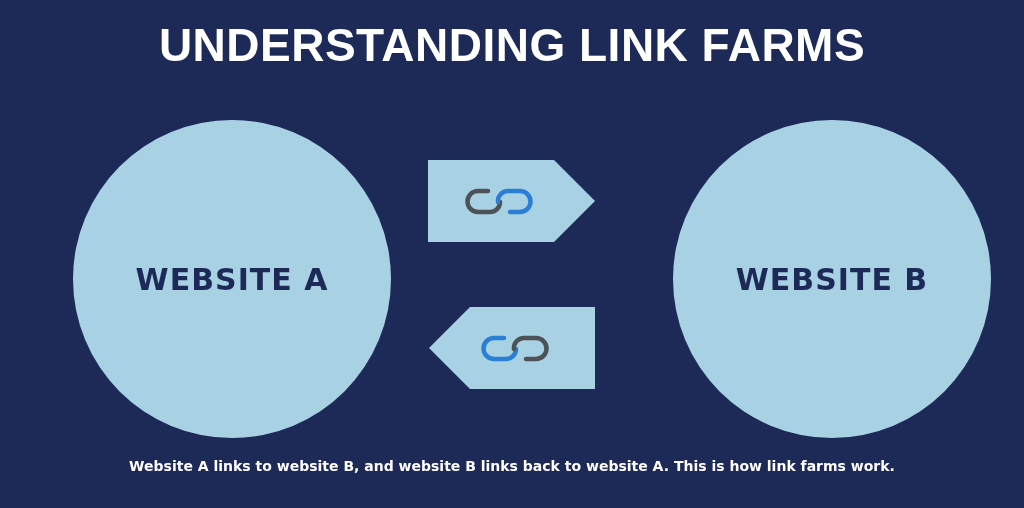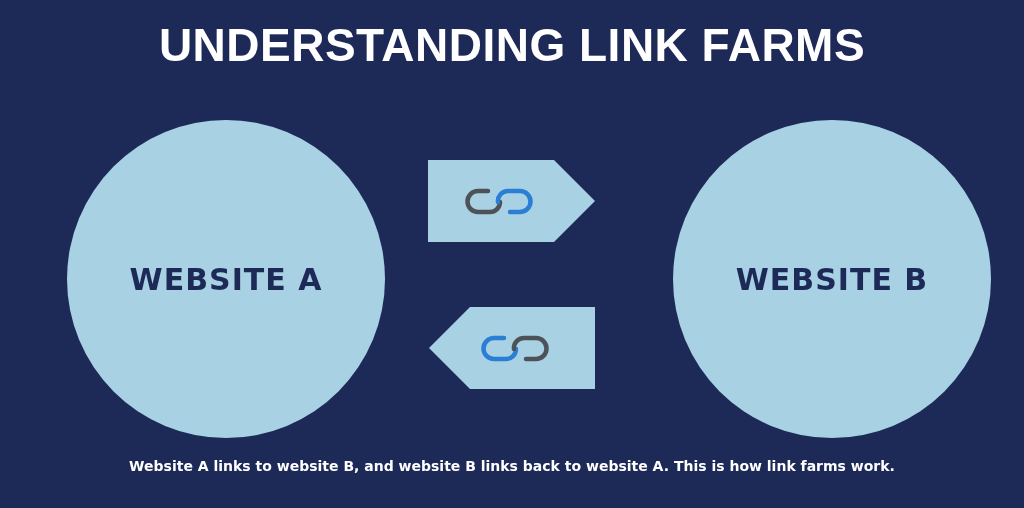--- a/index.html
+++ b/index.html
@@ -1,19 +1,19 @@
 <!DOCTYPE html>
 <html><head>
 <meta charset="utf-8">
 <style>
   html, body { margin:0; padding:0; }
   body { width:1024px; height:508px; background:#1d2a58; position:relative; overflow:hidden; font-family:"DejaVu Sans", sans-serif; }
   .title { position:absolute; left:0; top:18px; width:1024px; text-align:center; color:#ffffff; font-family:"Liberation Sans", sans-serif; font-weight:bold; font-size:46px; letter-spacing:0.5px; line-height:54px; }
   .circle { position:absolute; width:318px; height:318px; border-radius:50%; background:#a8d2e4; display:flex; align-items:center; justify-content:center; }
-  .circle-a { left:67px; top:120px; }
+  .circle-a { left:73px; top:120px; }
   .circle-b { left:673px; top:120px; }
   .circle-label { color:#1d2a58; font-family:"DejaVu Sans", sans-serif; font-weight:bold; font-size:30px; letter-spacing:1px; }
   .arrow { position:absolute; }
   .arrow-right { left:428px; top:159px; width:168px; height:84px; }
   .arrow-left { left:428px; top:306px; width:168px; height:84px; }
   .caption { position:absolute; left:0; top:455px; width:1024px; text-align:center; color:#ffffff; font-family:"DejaVu Sans", sans-serif; font-weight:bold; font-size:14px; line-height:22px; }
 </style>
 </head>
 <body>
 

